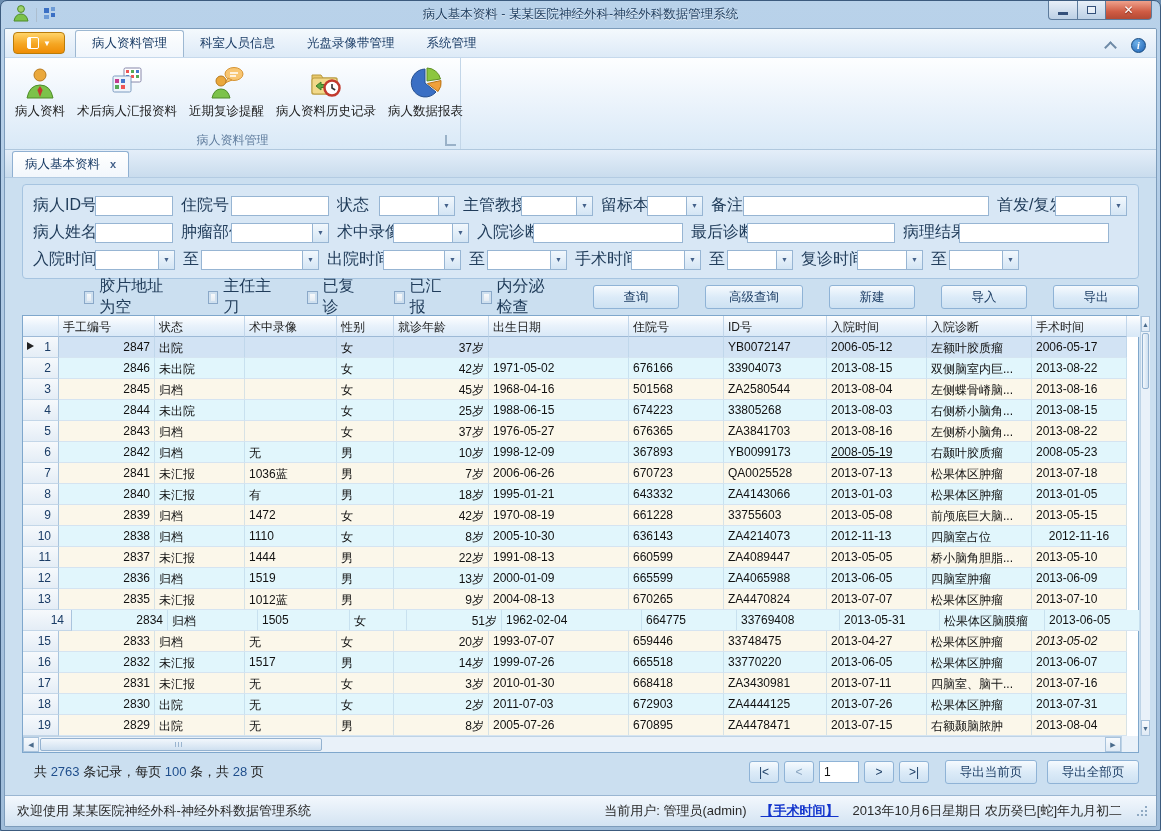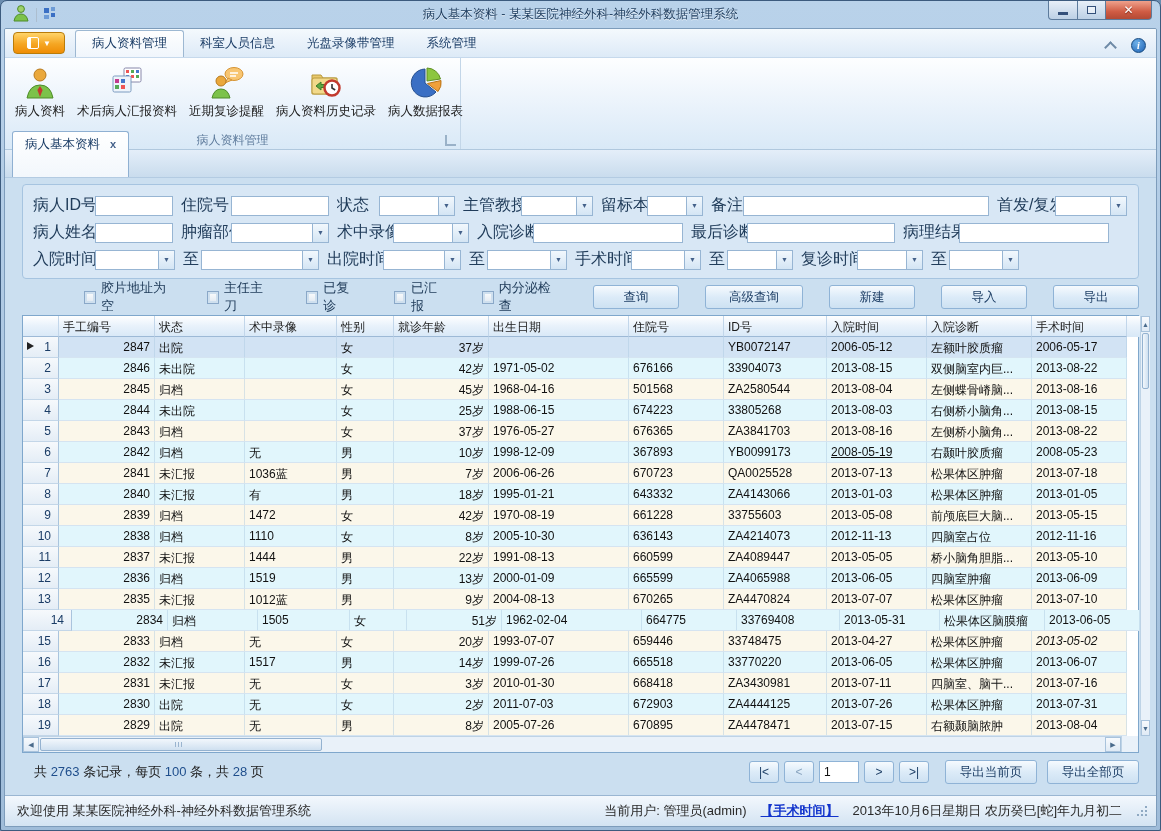--- a/index.html
+++ b/index.html
@@ -44,34 +44,34 @@
   .ribbon-group{width:456px;display:flex;flex-direction:column;border-right:1px solid #c3d6e8;}
   .rg-buttons{flex:1;display:flex;align-items:flex-start;padding:4px 2px 0 4px;}
   .rbtn{display:flex;flex-direction:column;align-items:center;gap:3px;padding:4px 6px 3px;border-radius:3px;cursor:default;}
   .rbtn span.lbl{font-size:12.5px;color:#222;white-space:nowrap;}
   .rbtn svg{display:block;}
   .rg-footer{height:18px;display:flex;align-items:center;justify-content:center;position:relative;color:#5e7b9c;font-size:12px;}
   .launcher{position:absolute;right:4px;bottom:3px;width:11px;height:11px;border-left:2px solid #8aa4bd;border-bottom:2px solid #8aa4bd;opacity:.8;}
   
   .tabstrip{height:28px;flex:0 0 auto;background:linear-gradient(#e4eef9,#c9dced);display:flex;align-items:flex-end;padding-left:7px;border-bottom:1px solid #b3cbe2;}
   .doctab{background:linear-gradient(#ffffff,#f2f7fc);border:1px solid #8fb0d2;border-bottom:none;border-radius:3px 3px 0 0;
-    padding:4px 12px 24px;display:flex;align-items:center;gap:10px;font-size:12.5px;color:var(--header-text);}
+    padding:4px 12px 4px;display:flex;align-items:center;gap:10px;font-size:12.5px;color:var(--header-text);}
   .doctab .x{color:#44618a;font-weight:bold;font-size:11px;line-height:1;}
   
   .content{flex:1;display:flex;flex-direction:column;padding:6px 17px 0;background:#cbdff0;}
   .filter{background:#d8e7f5;border:1px solid #a6c4e0;border-radius:4px;padding:7px 10px 5px;flex:0 0 auto;}
   .frow{display:flex;align-items:center;height:27px;}
   .flab{font-size:16px;color:#203c5a;flex:0 0 auto;white-space:nowrap;overflow:hidden;}
   .tinput{height:20px;background:#fff;border:1px solid #97b5d3;flex:0 0 auto;margin-right:8px;}
   .combo{height:20px;display:flex;flex:0 0 auto;margin-right:8px;}
   .combo .box{flex:1;background:#fff;border:1px solid #97b5d3;border-right:none;}
   .combo .arr{width:17px;background:linear-gradient(#f2f8fd,#d4e5f4);border:1px solid #97b5d3;display:flex;align-items:center;justify-content:center;font-size:7px;color:#44618a;}
   
   .checkrow{height:36px;display:flex;align-items:center;flex:0 0 auto;padding-left:62px;}
-  .chk{display:flex;align-items:center;gap:5px;margin-right:36px;font-size:13px;color:#203c5a;}
+  .chk{display:flex;align-items:center;gap:5px;margin-right:36px;font-size:16px;color:#203c5a;}
   .chk .cbox{width:13px;height:13px;background:linear-gradient(#fdfdfd,#dfe8f1);border:1px solid #8aa8c8;box-shadow:0 0 0 2px #cfe0ef inset;}
   .actions{margin-left:auto;display:flex;gap:26px;}
   .abtn{width:86px;height:24px;border:1px solid #8fb3d6;border-radius:3px;background:linear-gradient(#f6fafe,#dcebf8 50%,#cde1f2);
     font-size:12.5px;color:#1e3f66;display:flex;align-items:center;justify-content:center;cursor:default;}
   .abtn.wide{width:98px;}
   
   .gridwrap{flex:0 0 auto;border:1px solid #7fa7cc;background:#fff;display:flex;flex-direction:column;}
   .gridmain{display:flex;}
   .gcols{display:flex;flex-direction:column;}
   .ghead{display:flex;height:21px;background:linear-gradient(#ffffff,#e9f2fb 45%,#d8e8f7);}
@@ -528,21 +528,21 @@
                   <div class="gc r" style="width: 96px; background: var(--row-cyan);">2838</div>
                   <div class="gc" style="width: 90px; background: var(--row-cyan);">归档</div>
                   <div class="gc" style="width: 92px; background: var(--row-cyan);">1110</div>
                   <div class="gc" style="width: 57px; background: var(--row-cyan);">女</div>
                   <div class="gc r" style="width: 95px; background: var(--row-cyan);">8岁</div>
                   <div class="gc" style="width: 140px; background: var(--row-cyan);">2005-10-30</div>
                   <div class="gc" style="width: 95px; background: var(--row-cyan);">636143</div>
                   <div class="gc" style="width: 103px; background: var(--row-cyan);">ZA4214073</div>
                   <div class="gc" style="width: 100px; background: var(--row-cyan);">2012-11-13</div>
                   <div class="gc" style="width: 105px; background: var(--row-cyan);">四脑室占位</div>
-                  <div class="gc" style="width: 95px; background: var(--row-cyan);">2012-11-16</div>
+                  <div class="gc" style="width: 95px; background: var(--row-cyan); text-align: center;">2012-11-16</div>
                 </div>
                 <div class="grow">
                   <div class="gsel" style="width: 36px;">11</div>
                   <div class="gc r" style="width: 96px; background: var(--row-cream);">2837</div>
                   <div class="gc" style="width: 90px; background: var(--row-cream);">未汇报</div>
                   <div class="gc" style="width: 92px; background: var(--row-cream);">1444</div>
                   <div class="gc" style="width: 57px; background: var(--row-cream);">男</div>
                   <div class="gc r" style="width: 95px; background: var(--row-cream);">22岁</div>
                   <div class="gc" style="width: 140px; background: var(--row-cream);">1991-08-13</div>
                   <div class="gc" style="width: 95px; background: var(--row-cream);">660599</div>

